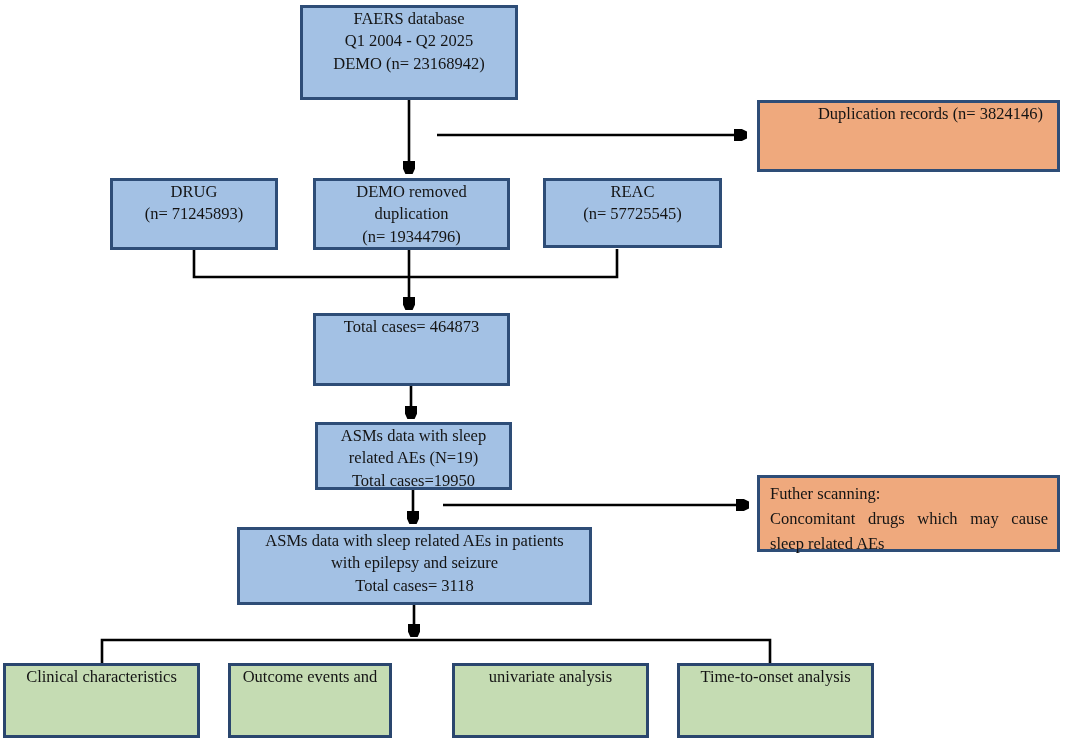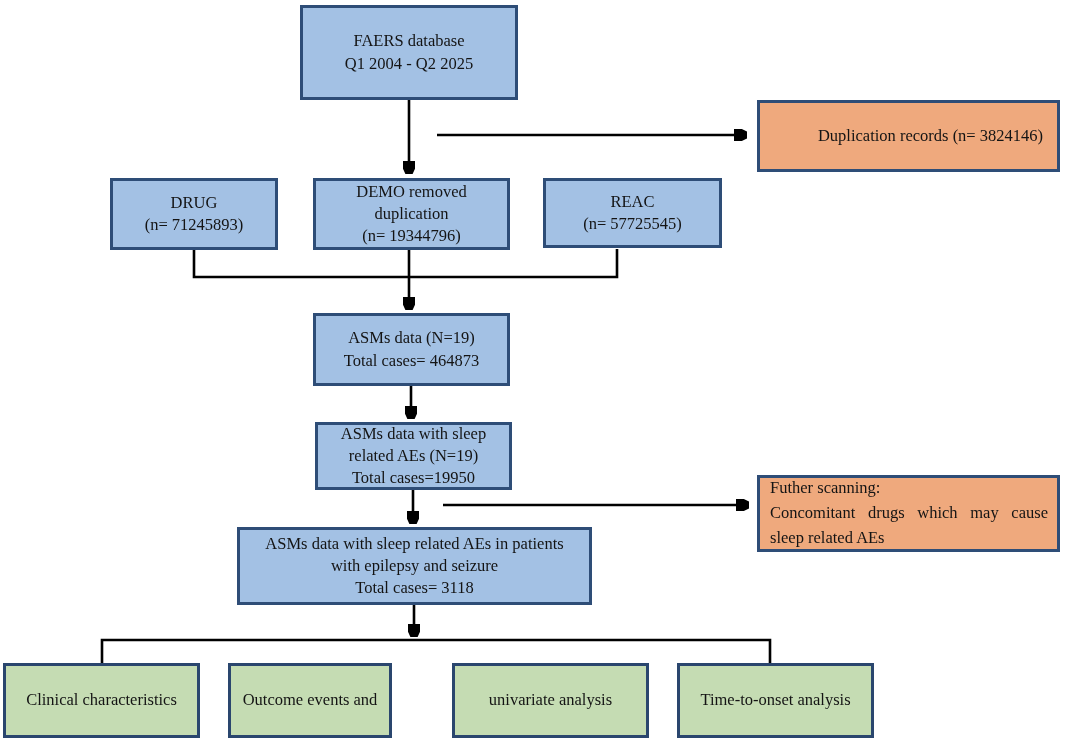--- a/index.html
+++ b/index.html
@@ -14,21 +14,21 @@
     height: 742px;
     background: #ffffff;
     overflow: hidden;
   }
   .node {
     position: absolute;
     box-sizing: border-box;
     border: 3px solid #2e4d77;
     display: flex;
     flex-direction: column;
-    justify-content: center;
+    justify-content: flex-start;
     align-items: center;
     text-align: center;
     font-size: 16.5px;
     line-height: 1.35;
     color: #141414;
     font-family: Liberation Serif, serif;
   }
   .blue   { background: #a3c1e4; }
   .orange { background: #efa97d; padding-left: 44px; }
   .green  { background: #c5dcb3; border-color: #2a466e; }
@@ -71,20 +71,21 @@
     <path d="M411,386 L411,418" marker-end="url(#arrowhead)"></path>
     <path d="M413,490 L413,523" marker-end="url(#arrowhead)"></path>
     <path d="M443,505 L748,505" marker-end="url(#arrowhead)"></path>
     <path d="M414,605 L414,636" marker-end="url(#arrowhead)"></path>
     <path d="M102,663 L102,640 L770,640 L770,663"></path>
   </svg>
 
   <div class="node blue" style="left:300px; top:5px; width:218px; height:95px;">
     <div class="line">FAERS database</div>
     <div class="line">Q1 2004 - Q2 2025</div>
+    <div class="line">DEMO (n= 23168942)</div>
   </div>
 
   <div class="node orange" style="left:757px; top:100px; width:303px; height:72px;">
     <div class="line">Duplication records (n= 3824146)</div>
   </div>
 
   <div class="node blue" style="left:110px; top:178px; width:168px; height:72px;">
     <div class="line">DRUG</div>
     <div class="line">(n= 71245893)</div>
   </div>
@@ -94,21 +95,20 @@
     <div class="line">duplication</div>
     <div class="line">(n= 19344796)</div>
   </div>
 
   <div class="node blue" style="left:543px; top:178px; width:179px; height:70px;">
     <div class="line">REAC</div>
     <div class="line">(n= 57725545)</div>
   </div>
 
   <div class="node blue" style="left:313px; top:313px; width:197px; height:73px;">
-    <div class="line">ASMs data (N=19)</div>
     <div class="line">Total cases= 464873</div>
   </div>
 
   <div class="node blue" style="left:315px; top:422px; width:197px; height:68px;">
     <div class="line">ASMs data with sleep</div>
     <div class="line">related AEs (N=19)</div>
     <div class="line">Total cases=19950</div>
   </div>
 
   <div class="node orange left-align" style="left:757px; top:475px; width:303px; height:77px;">

